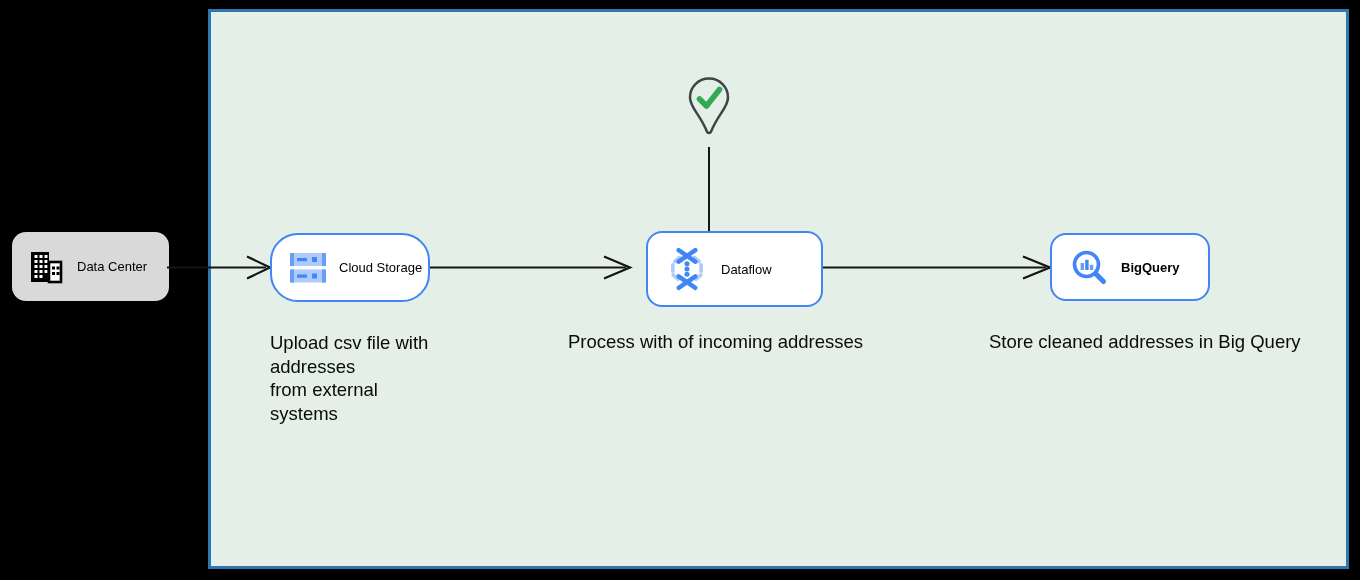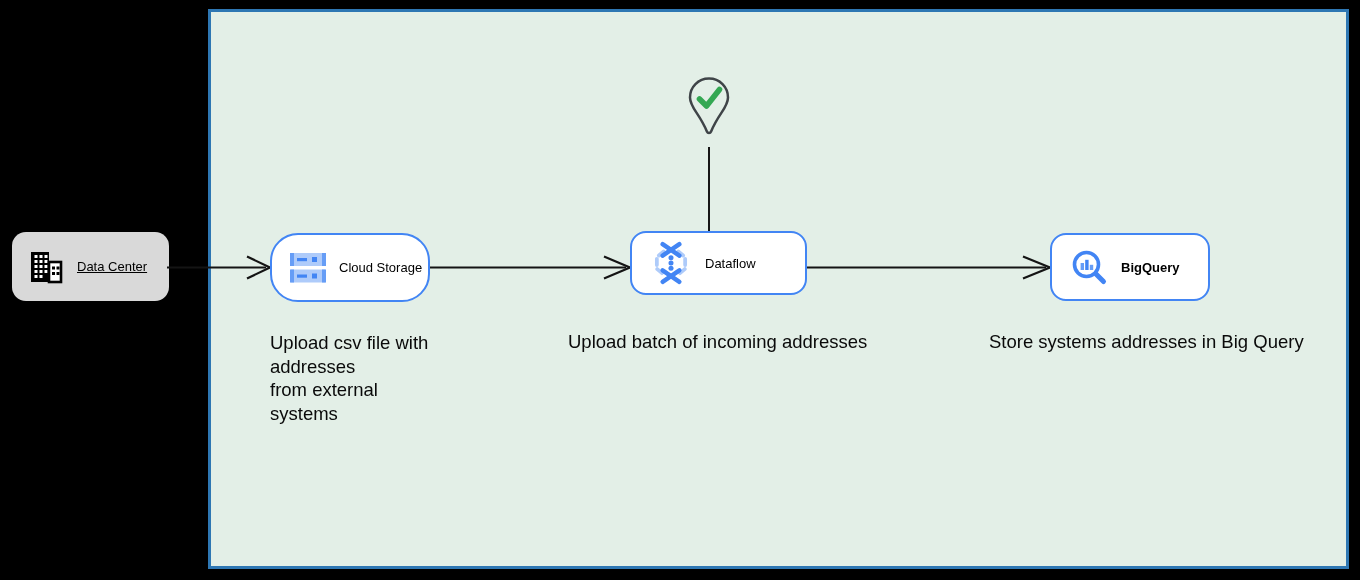--- a/index.html
+++ b/index.html
@@ -34,24 +34,23 @@
     line-height: 15px;
     color: #000;
     white-space: nowrap;
   }
   #node-data-center {
     left: 12px; top: 232px; width: 157px; height: 69px;
     background: var(--gray-node-bg, #d9d9d9);
     border: none;
     border-radius: 14px;
     padding-left: 16px;
-    text-decoration: underline;
   }
   #node-cloud-storage { left: 270px; top: 233px; width: 160px; height: 69px; border-radius: 28px; }
-  #node-dataflow     { left: 630px; top: 231px; width: 177px; height: 64px; text-align: center; }
+  #node-dataflow     { left: 646px; top: 231px; width: 177px; height: 76px; text-align: center; }
   #node-bigquery     { left: 1050px; top: 233px; width: 160px; height: 68px; font-weight: bold; }
 
   .caption {
     position: absolute;
     font-size: 18.5px;
     line-height: 23.5px;
     white-space: pre-line;
     color: #0a0a0a;
   }
   #caption-cloud-storage { left: 270px; top: 331px; width: 240px; }
@@ -190,14 +189,14 @@
   <svg id="pin-icon" width="44" height="62" viewBox="0 0 44 62">
     <path d="M22 2.5 C11.2 2.5 3 11 3 21.4 C3 31.5 12.6 37.5 19.9 55.5 C20.7 57.4 23.3 57.4 24.1 55.5 C31.4 37.5 41 31.5 41 21.4 C41 11 32.8 2.5 22 2.5 Z" fill="none" stroke="#3f4448" stroke-width="2.5" stroke-linejoin="round"></path>
     <path d="M12.5 23 L19.5 30 L32.5 13.5" fill="none" stroke="#34a853" stroke-width="5.6" stroke-linecap="round" stroke-linejoin="round"></path>
   </svg>
 </div>
 
 <div class="caption" id="caption-cloud-storage">Upload csv file with
 addresses
 from external
 systems</div>
-<div class="caption" id="caption-dataflow">Upload batch of incoming addresses</div>
-<div class="caption" id="caption-bigquery">Store systems addresses in Big Query</div>
+<div class="caption" id="caption-dataflow">Process with of incoming addresses</div>
+<div class="caption" id="caption-bigquery">Store cleaned addresses in Big Query</div>
 
 </body></html>

